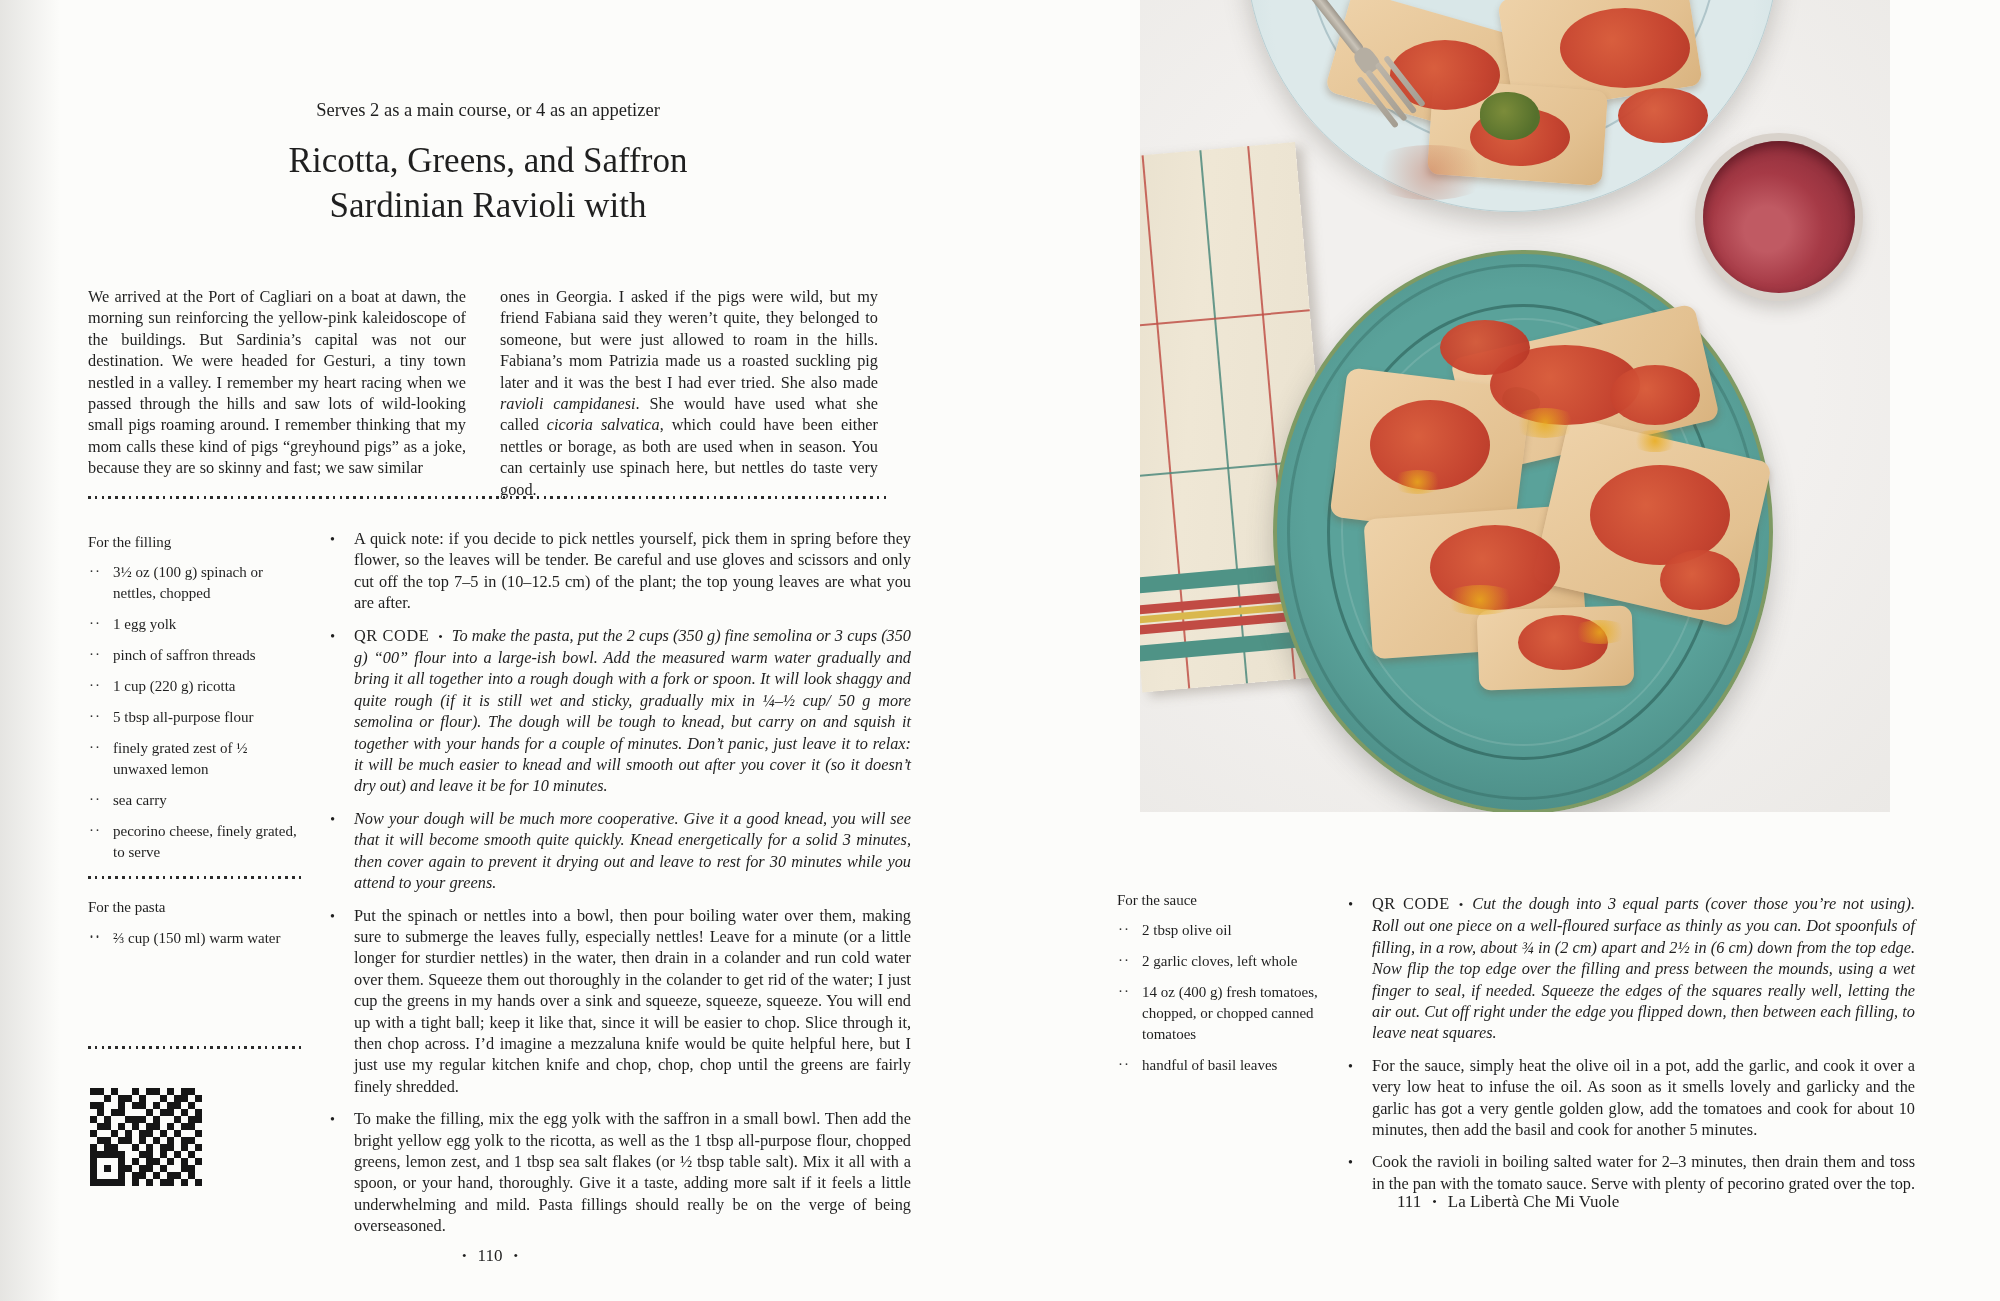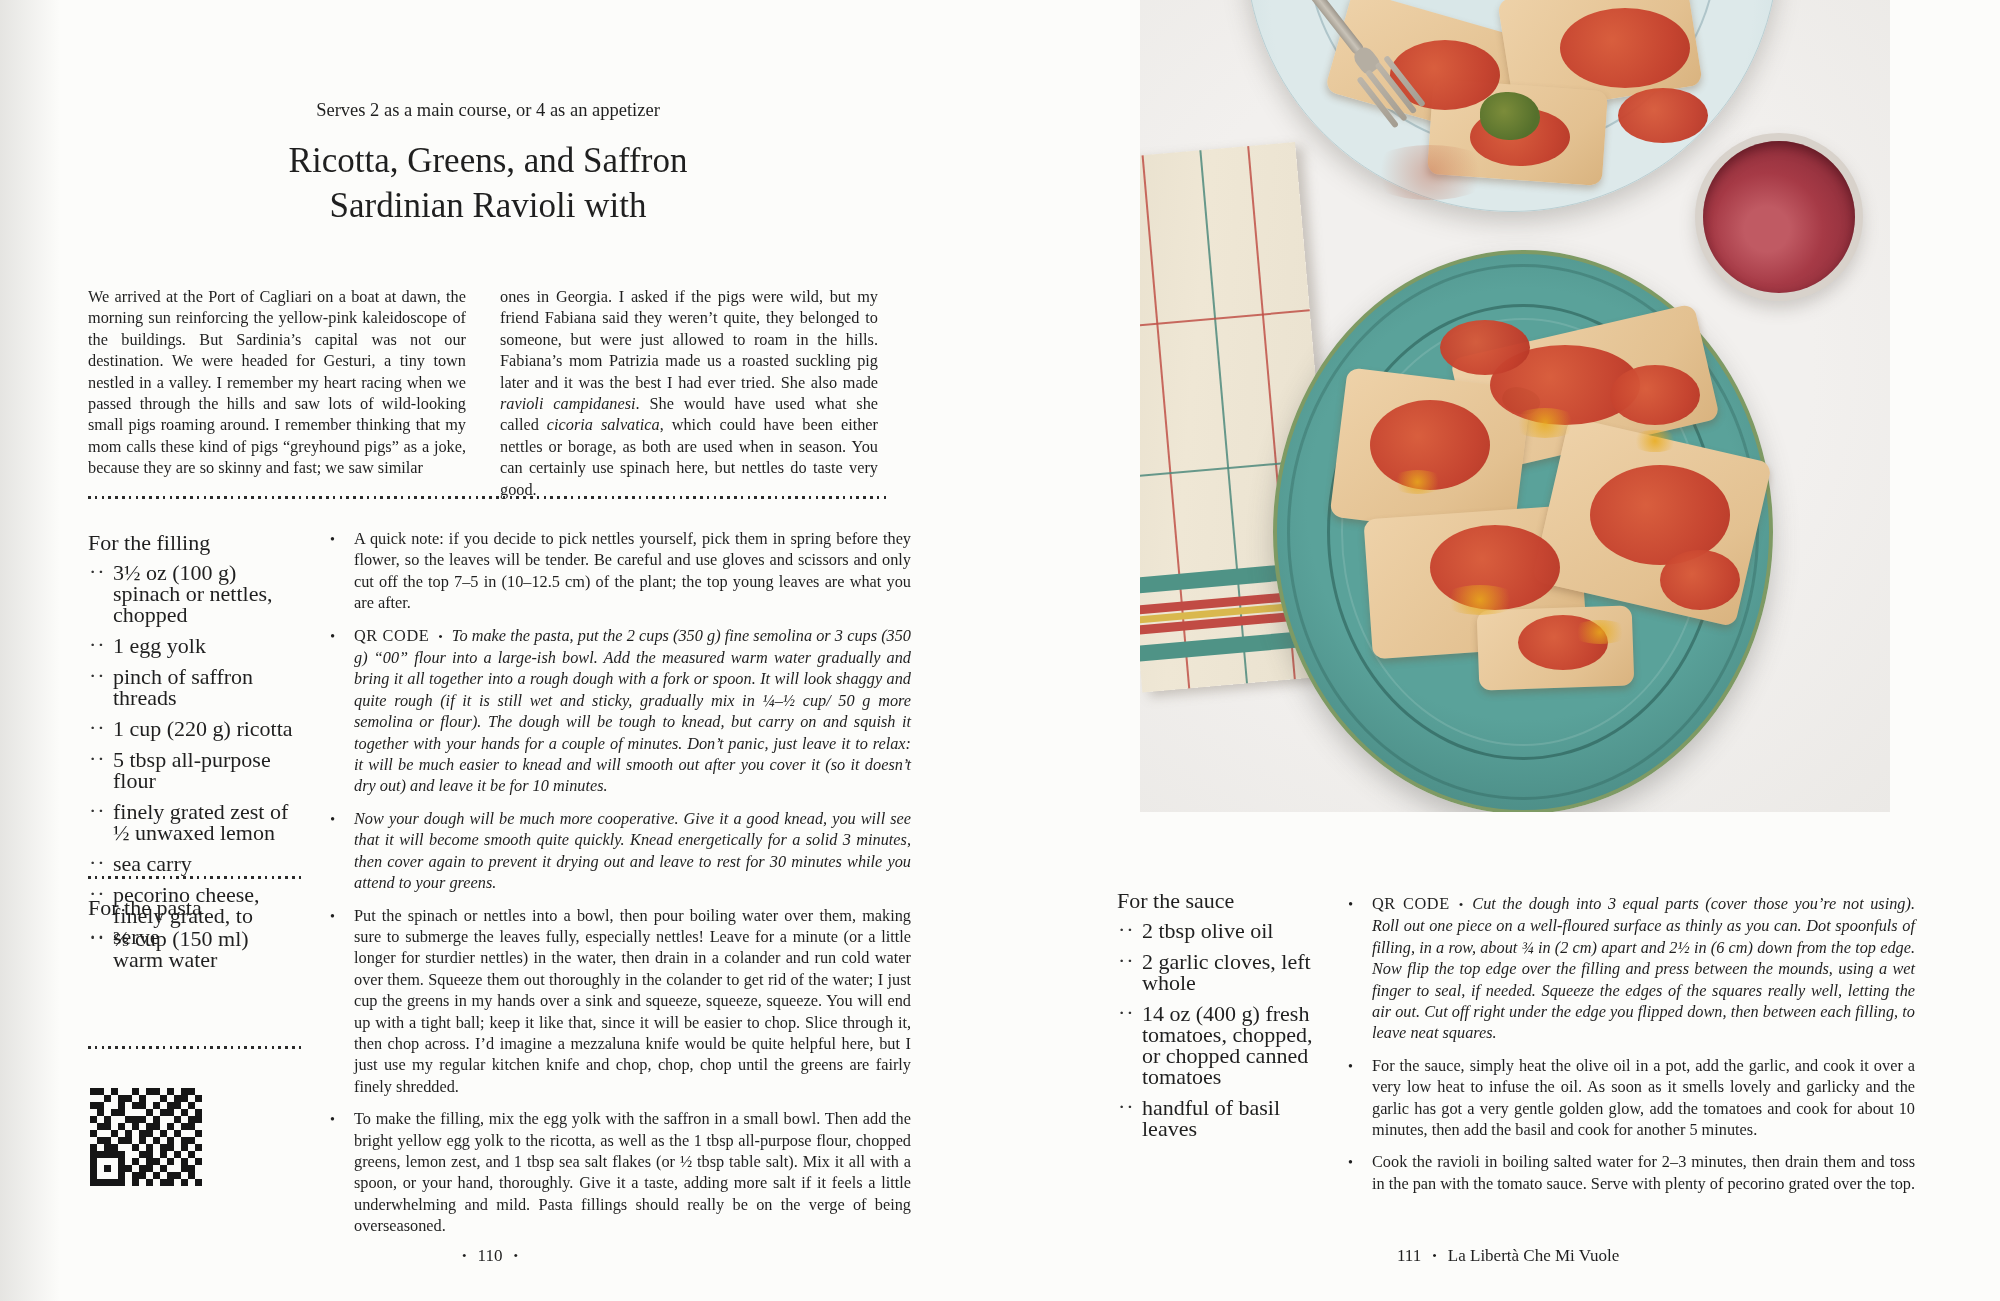--- a/index.html
+++ b/index.html
@@ -5,21 +5,21 @@
   html,body{margin:0;padding:0;background:#d8d6d2;}
   .stage{position:relative;width:2000px;height:1301px;background:#fcfcfa;overflow:hidden;
          font-family:"Liberation Serif","DejaVu Serif",serif;color:#1f1f1f;}
   .abs{position:absolute;}
   
   .serves{left:88px;top:100px;width:800px;text-align:center;font-size:18.5px;}
   .title{left:88px;top:138px;width:800px;text-align:center;font-size:35px;line-height:45px;}
   .intro{font-size:16.3px;line-height:21.4px;text-align:justify;}
   .ital{font-style:italic;}
   .divider{height:3px;background:repeating-linear-gradient(90deg,#2b2b2b 0 2.6px,transparent 2.6px 6.8px);}
-  .ing-section{font-size:22px;line-height:21px;}
+  .ing-section{font-size:15px;line-height:21px;}
   .ing-head{margin:0 0 9px 0;}
   .ing-item{position:relative;padding-left:25px;margin-bottom:10px;}
   .ing-item .dots{position:absolute;left:1px;top:-1px;letter-spacing:1px;color:#333;}
   .steps .step{position:relative;margin-bottom:11px;font-size:16.3px;line-height:21.4px;text-align:justify;}
   .steps{padding-left:24px;}
   .step .bullet{position:absolute;left:-24px;top:1px;font-size:14px;}
   .qr-label{font-style:normal;letter-spacing:.6px;}
   .qr-sep{font-style:normal;margin:0 9px;font-size:13px;}
   .footer{font-size:17px;}
   .footer .dot{font-size:13px;margin:0 11px;vertical-align:1px;}
@@ -456,19 +456,19 @@
       <div class="step">
         <span class="bullet">•</span>
         <span>For the sauce, simply heat the olive oil in a pot, add the garlic, and cook it over a very low heat to infuse the oil. As soon as it smells lovely and garlicky and the garlic has got a very gentle golden glow, add the tomatoes and cook for about 10 minutes, then add the basil and cook for another 5 minutes.</span>
       </div>
       <div class="step">
         <span class="bullet">•</span>
         <span>Cook the ravioli in boiling salted water for 2–3 minutes, then drain them and toss in the pan with the tomato sauce. Serve with plenty of pecorino grated over the top.</span>
       </div>
     </div>
 
-    <div class="abs footer" style="left:1397px;top:1246px;width:400px;">
+    <div class="abs footer" style="left:1397px;top:1192px;width:400px;">
       <span>111</span><span class="dot">•</span><span>La Libertà Che Mi Vuole</span>
     </div>
   </section>
 
   <div class="abs edge-shade"></div>
 </div>
 
 </body></html>

